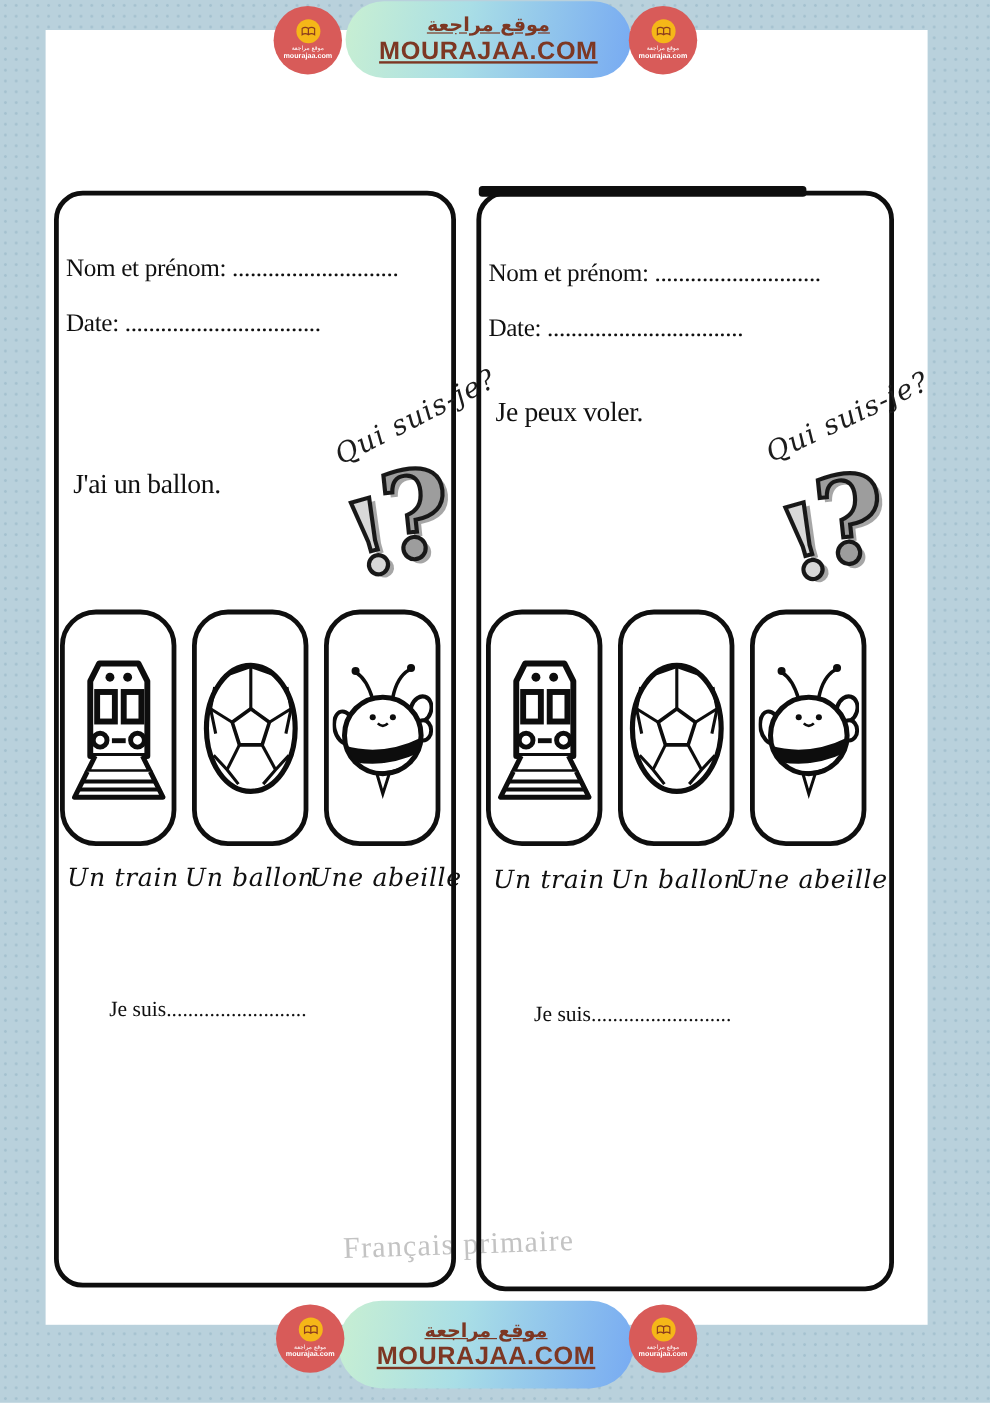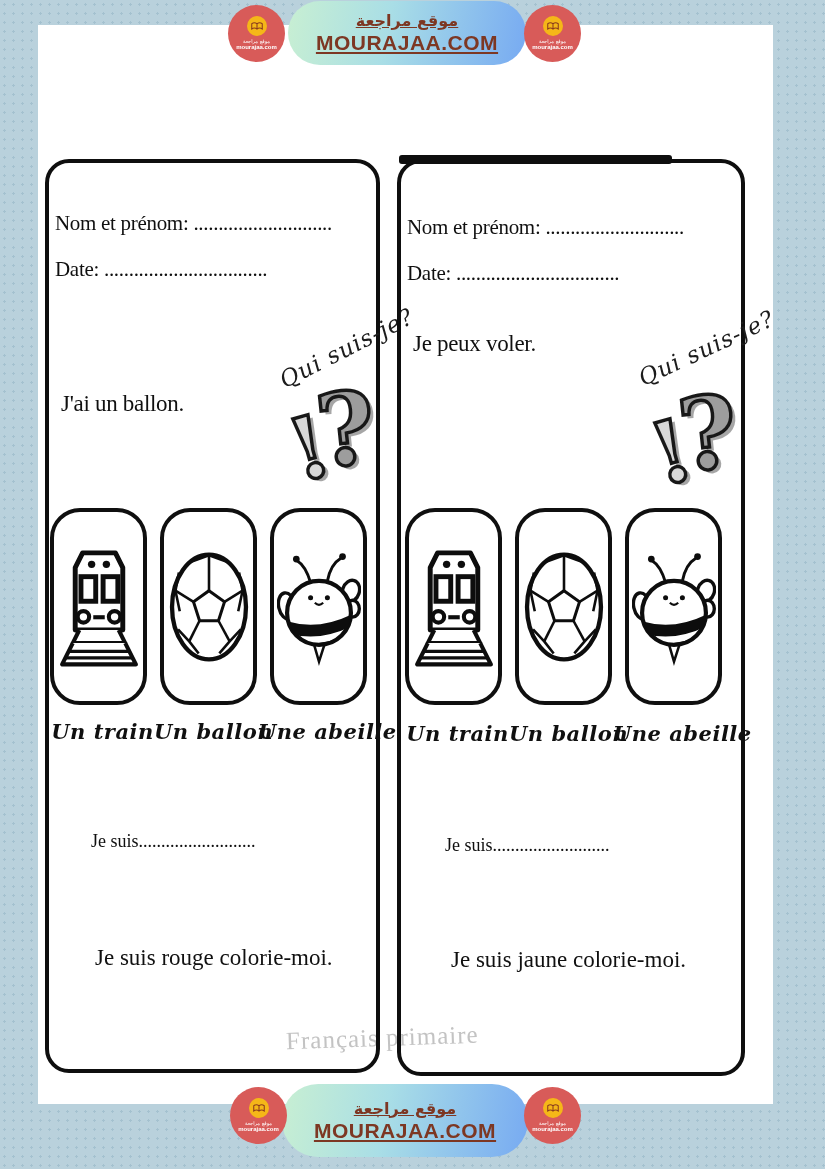--- a/index.html
+++ b/index.html
@@ -55,21 +55,21 @@
     text-shadow:4px 4px 0 rgba(0,0,0,0.35);}
   .interrobang .qm{display:inline-block;font-size:100px;color:#9d9d9d;
     -webkit-text-stroke:3.5px #181818;margin-left:-8px;
     text-shadow:4px 4px 0 rgba(0,0,0,0.35);}
 
   .options{position:absolute;display:flex;gap:13px;}
   .opt-box{width:97px;height:197px;border:4px solid #0f0f0f;border-radius:30px;background:#fff;
     box-sizing:border-box;display:flex;align-items:center;justify-content:center;}
   .opt-labels{position:absolute;display:flex;}
   .opt-label{font-family:"DejaVu Serif",serif;font-style:italic;font-size:21px;letter-spacing:0.5px;
-    text-align:center;white-space:nowrap;font-weight:bold;}
+    text-align:center;white-space:nowrap;}
   .answer{position:absolute;font-size:18px;white-space:nowrap;}
   .instruction{position:absolute;font-size:23px;white-space:nowrap;}
   svg.opticon{display:block;}
 </style>
 </head>
 <body>
 
 <svg width="0" height="0" style="position:absolute">
   <defs>
     <symbol id="sym-train" viewBox="0 0 100 160">
@@ -201,21 +201,20 @@
         </svg>
     </div>
   </div>
   <div class="opt-labels" style="left:2px;top:556px;width:320px;">
     <div class="opt-label" style="width:103px;">Un train</div>
     <div class="opt-label" style="width:104px;">Un ballon</div>
     <div class="opt-label" style="width:113px;">Une abeille</div>
   </div>
 
   <div class="answer" style="left:42px;top:668px;">Je suis..........................</div>
-  <div class="instruction" style="left:46px;top:782px;">Je suis rouge colorie-moi.</div>
 </div>
 
 <div class="thickbar"></div>
 <div class="card card-right">
   <div class="fieldline" style="left:6px;top:52px;">Nom et prénom: ............................</div>
   <div class="fieldline" style="left:6px;top:98px;">Date: .................................</div>
   <div class="clue" style="left:12px;top:168px;">Je peux voler.</div>
   <div class="quisuisje" style="left:232px;top:172px;transform:rotate(-25deg);">Qui suis-je?</div>
   <div class="interrobang" style="left:248px;top:222px;"><span class="ex">!</span><span class="qm">?</span></div>
 
@@ -236,14 +235,13 @@
         </svg>
     </div>
   </div>
   <div class="opt-labels" style="left:5px;top:558px;width:320px;">
     <div class="opt-label" style="width:103px;">Un train</div>
     <div class="opt-label" style="width:104px;">Un ballon</div>
     <div class="opt-label" style="width:113px;">Une abeille</div>
   </div>
 
   <div class="answer" style="left:44px;top:672px;">Je suis..........................</div>
-  <div class="instruction" style="left:50px;top:784px;">Je suis jaune colorie-moi.</div>
 </div>
 
 </body></html>

